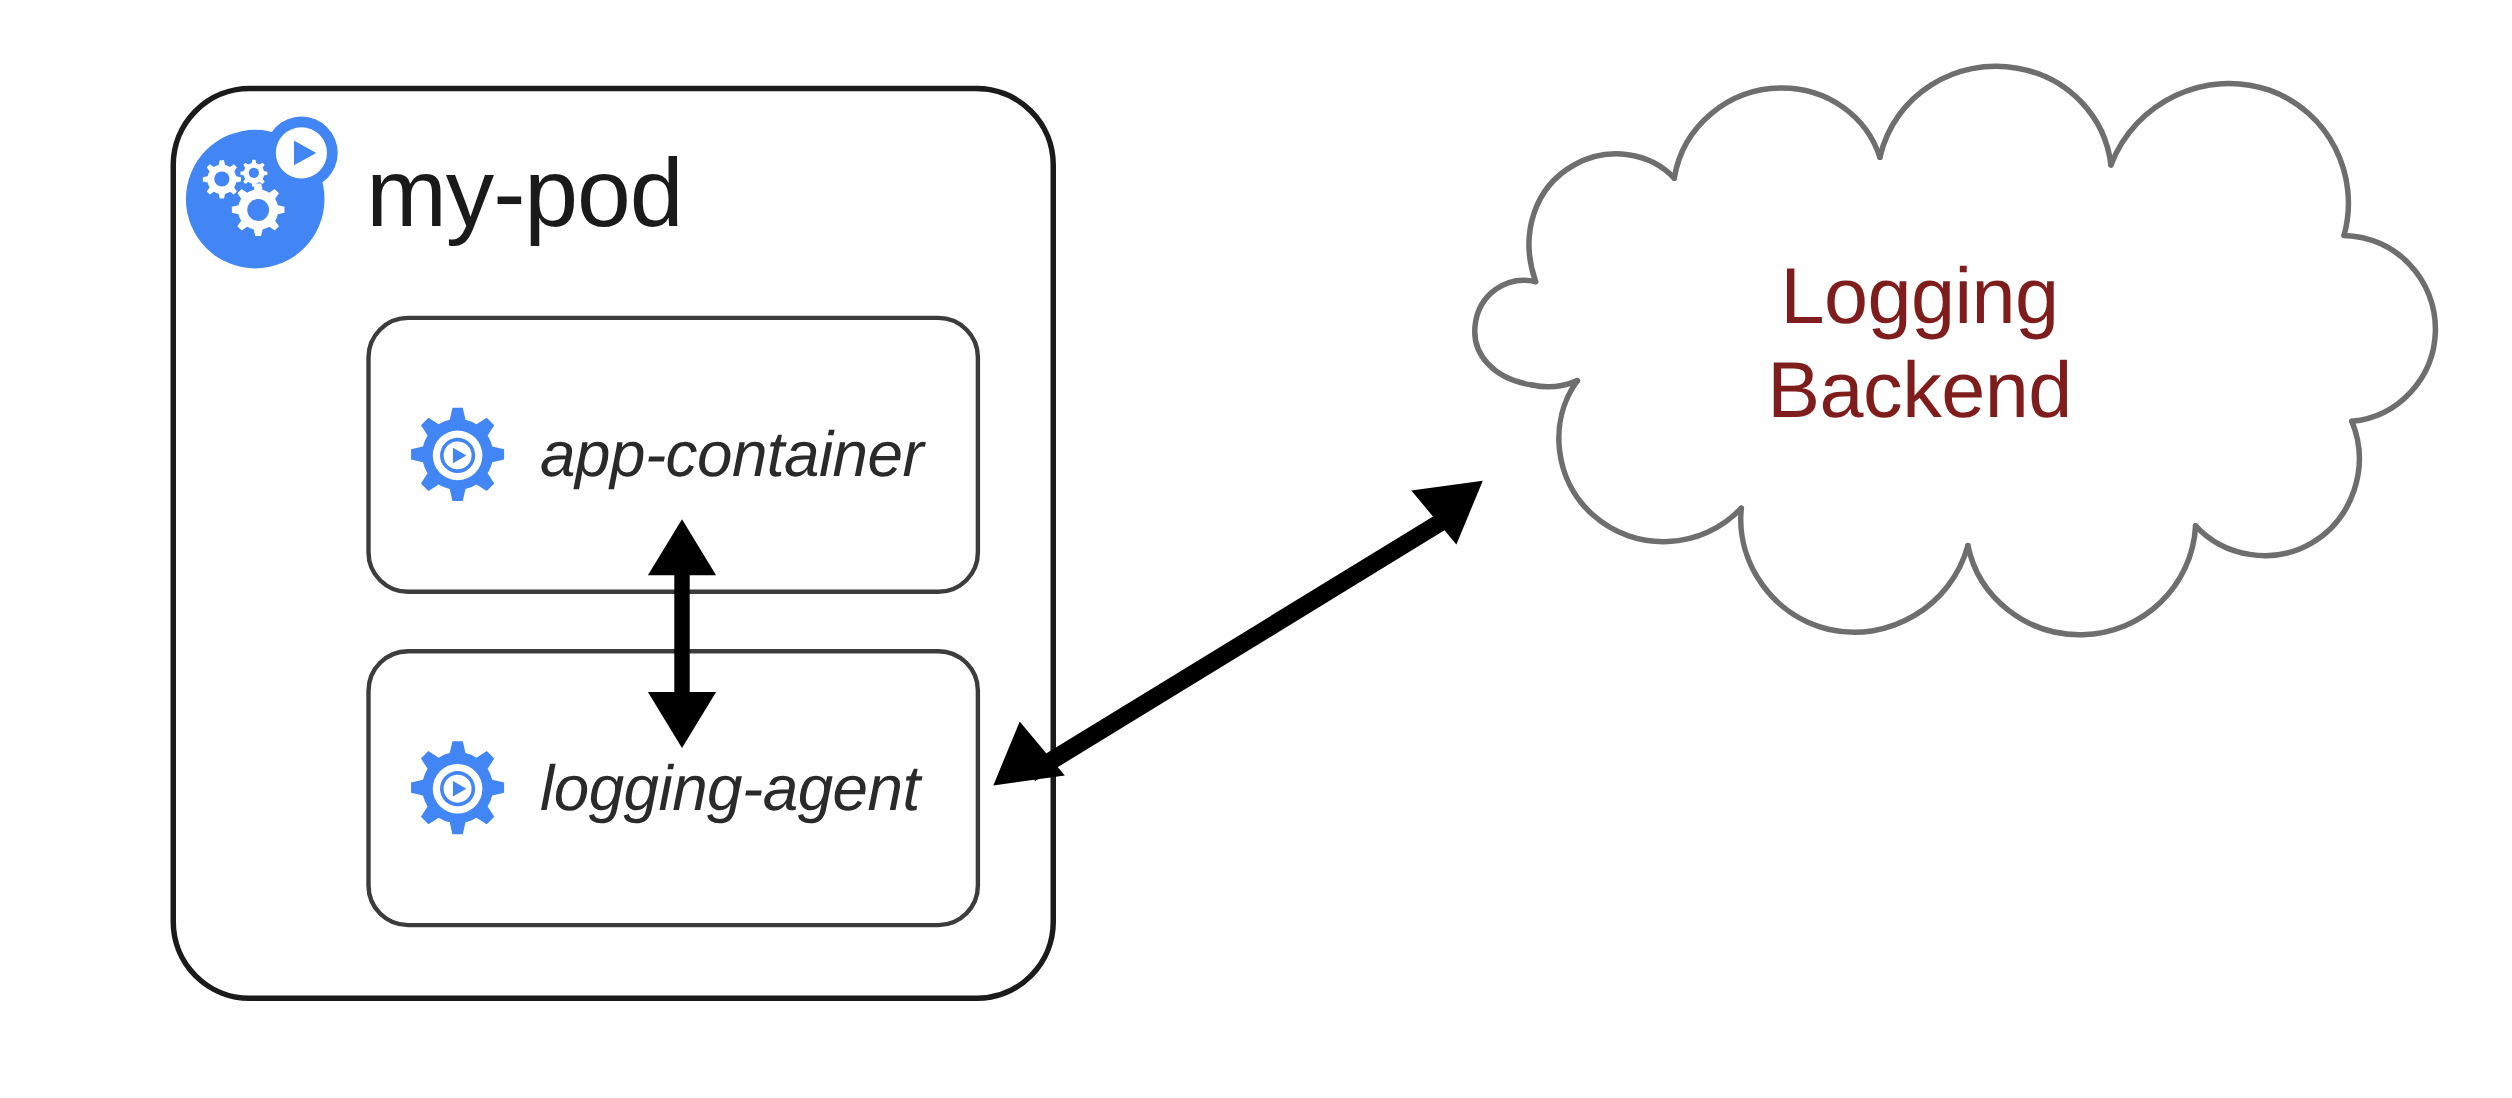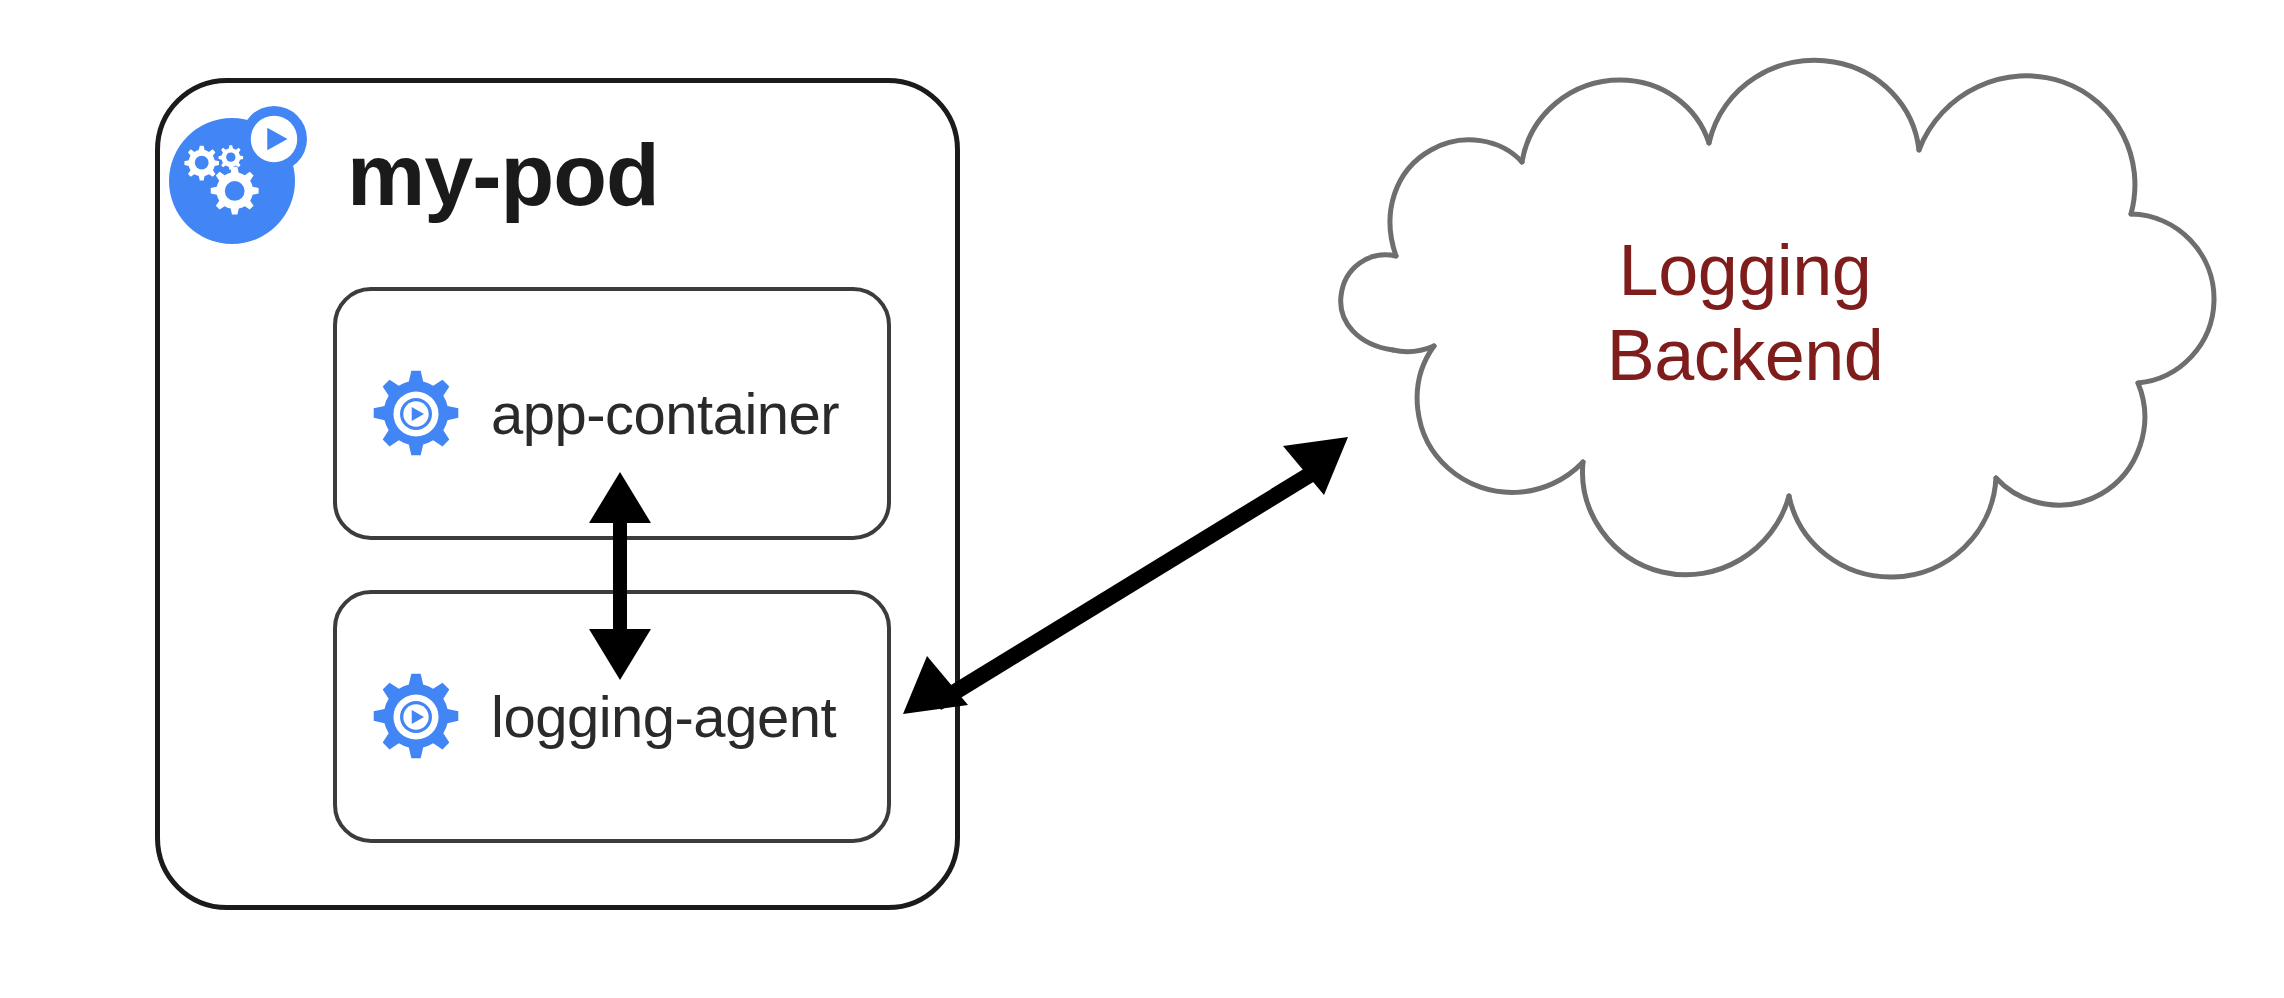--- a/index.html
+++ b/index.html
@@ -49,27 +49,27 @@
     padding-left: 8px;
     box-sizing: border-box;
   }
   .pod-icon {
     width: 150px;
     height: 150px;
     flex: 0 0 auto;
     display: block;
   }
   .pod-title {
-    margin-left: 34px;
+    margin-left: 20px;
     font-size: 88px;
     line-height: 1;
     color: #1a1a1a;
     letter-spacing: -1px;
     white-space: nowrap;
-    font-weight: 700;
+    font-weight: 400;
   }
 
   
   .container-box {
     position: absolute;
     left: 333px;
     width: 558px;
     height: 253px;
     border: 4px solid #3c3c3c;
     border-radius: 38px;
@@ -89,20 +89,21 @@
     display: block;
   }
   .ctr-label {
     margin-left: 28px;
     font-size: 58px;
     line-height: 1;
     color: #2a2a2a;
     white-space: nowrap;
     letter-spacing: -0.5px;
     font-weight: 400;
+    font-style: italic;
   }
 
   
   .overlay {
     position: absolute;
     left: 0;
     top: 0;
     width: 2284px;
     height: 998px;
     pointer-events: none;

